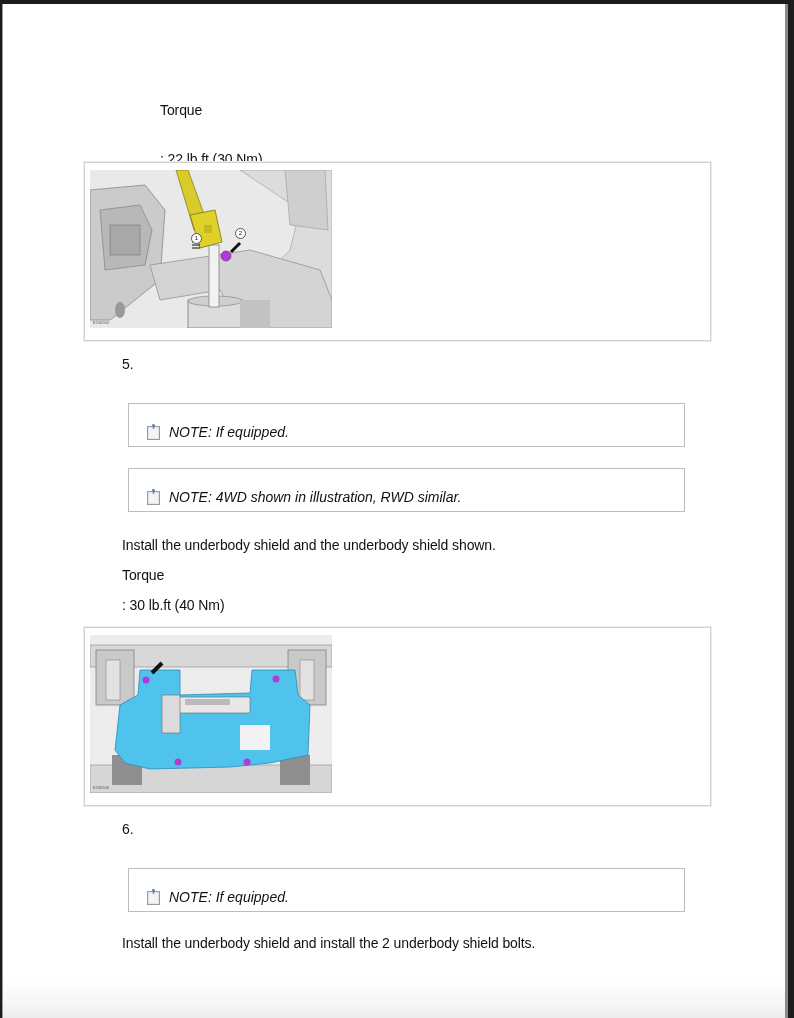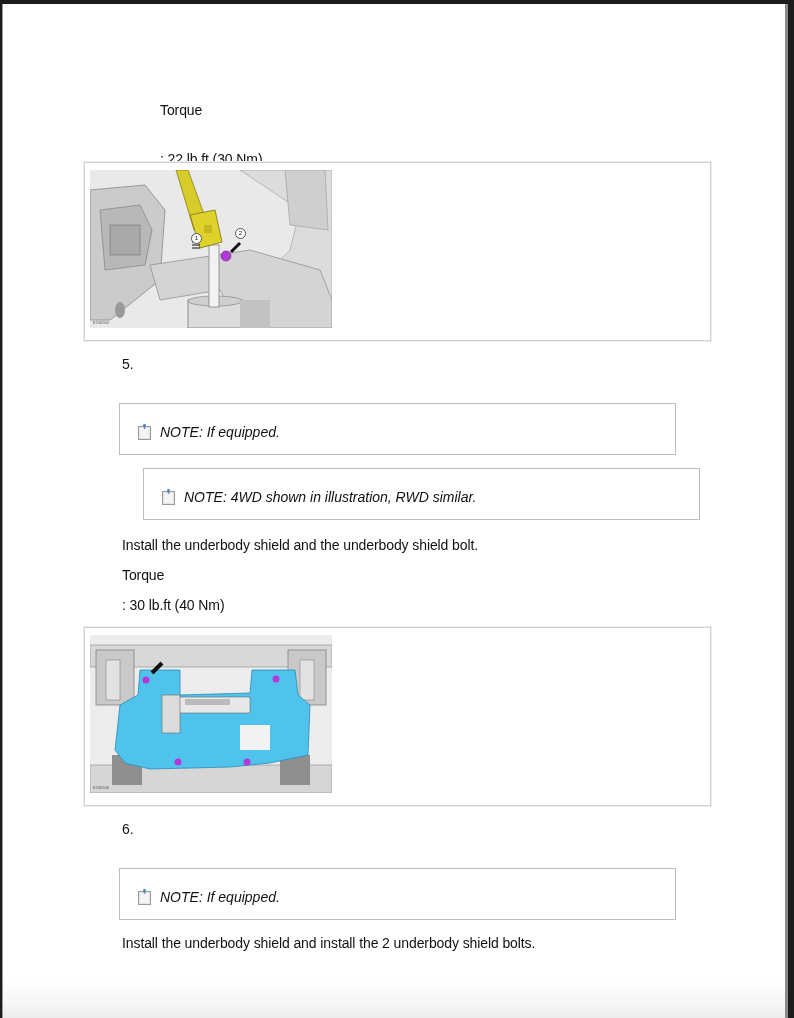--- a/index.html
+++ b/index.html
@@ -55,23 +55,23 @@
     }
     .figure .ref-label {
       position: absolute;
       font-size: 4px;
       color: #555;
       left: 3px;
       bottom: 3px;
     }
     .note-box {
       position: absolute;
-      left: 116px;
+      left: 125px;
       width: 557px;
-      height: 52px;
+      height: 44px;
       border: 1px solid #bdbdbd;
       box-sizing: border-box;
       background: #fff;
     }
     .note-icon {
       position: absolute;
       left: 18px;
       top: 20px;
       width: 13px;
       height: 16px;
@@ -154,33 +154,33 @@
       <svg width="13" height="16" viewBox="0 0 13 16" xmlns="http://www.w3.org/2000/svg">
         <rect x="0.5" y="2.5" width="12" height="13" fill="#e4e4e4" stroke="#9a9a9a" stroke-width="1"></rect>
         <rect x="2" y="4" width="9" height="10" fill="#f4f4f4"></rect>
         <line x1="6.5" y1="0" x2="6.5" y2="5" stroke="#5a8ac2" stroke-width="1.4"></line>
         <circle cx="6.5" cy="1.5" r="1.5" fill="#4a86c8"></circle>
       </svg>
     </span>
     <span class="note-text">NOTE: If equipped.</span>
   </div>
 
-  <div class="note-box" style="top:464px;margin-left:24px;">
+  <div class="note-box" style="top:464px;">
     <span class="note-icon">
       <svg width="13" height="16" viewBox="0 0 13 16" xmlns="http://www.w3.org/2000/svg">
         <rect x="0.5" y="2.5" width="12" height="13" fill="#e4e4e4" stroke="#9a9a9a" stroke-width="1"></rect>
         <rect x="2" y="4" width="9" height="10" fill="#f4f4f4"></rect>
         <line x1="6.5" y1="0" x2="6.5" y2="5" stroke="#5a8ac2" stroke-width="1.4"></line>
         <circle cx="6.5" cy="1.5" r="1.5" fill="#4a86c8"></circle>
       </svg>
     </span>
     <span class="note-text">NOTE: 4WD shown in illustration, RWD similar.</span>
   </div>
 
-  <div class="txt" style="left:119px; top:533px;">Install the underbody shield and the underbody shield bolt.</div>
+  <div class="txt" style="left:119px; top:533px;">Install the underbody shield and the underbody shield shown.</div>
   <div class="txt" style="left:119px; top:563px;">Torque</div>
   <div class="txt" style="left:119px; top:593px;">: 30 lb.ft (40 Nm)</div>
 
   <div class="figure" style="left:81px; top:623px; width:627px; height:179px;">
     <div class="illus">
       <svg width="242" height="158" viewBox="0 0 242 158" xmlns="http://www.w3.org/2000/svg">
         <rect x="0" y="0" width="242" height="158" fill="#ececec"></rect>
 
         <rect x="0" y="10" width="242" height="22" fill="#d8d8d8" stroke="#888" stroke-width="0.6"></rect>
         <rect x="0" y="130" width="242" height="28" fill="#d6d6d6" stroke="#888" stroke-width="0.6"></rect>

